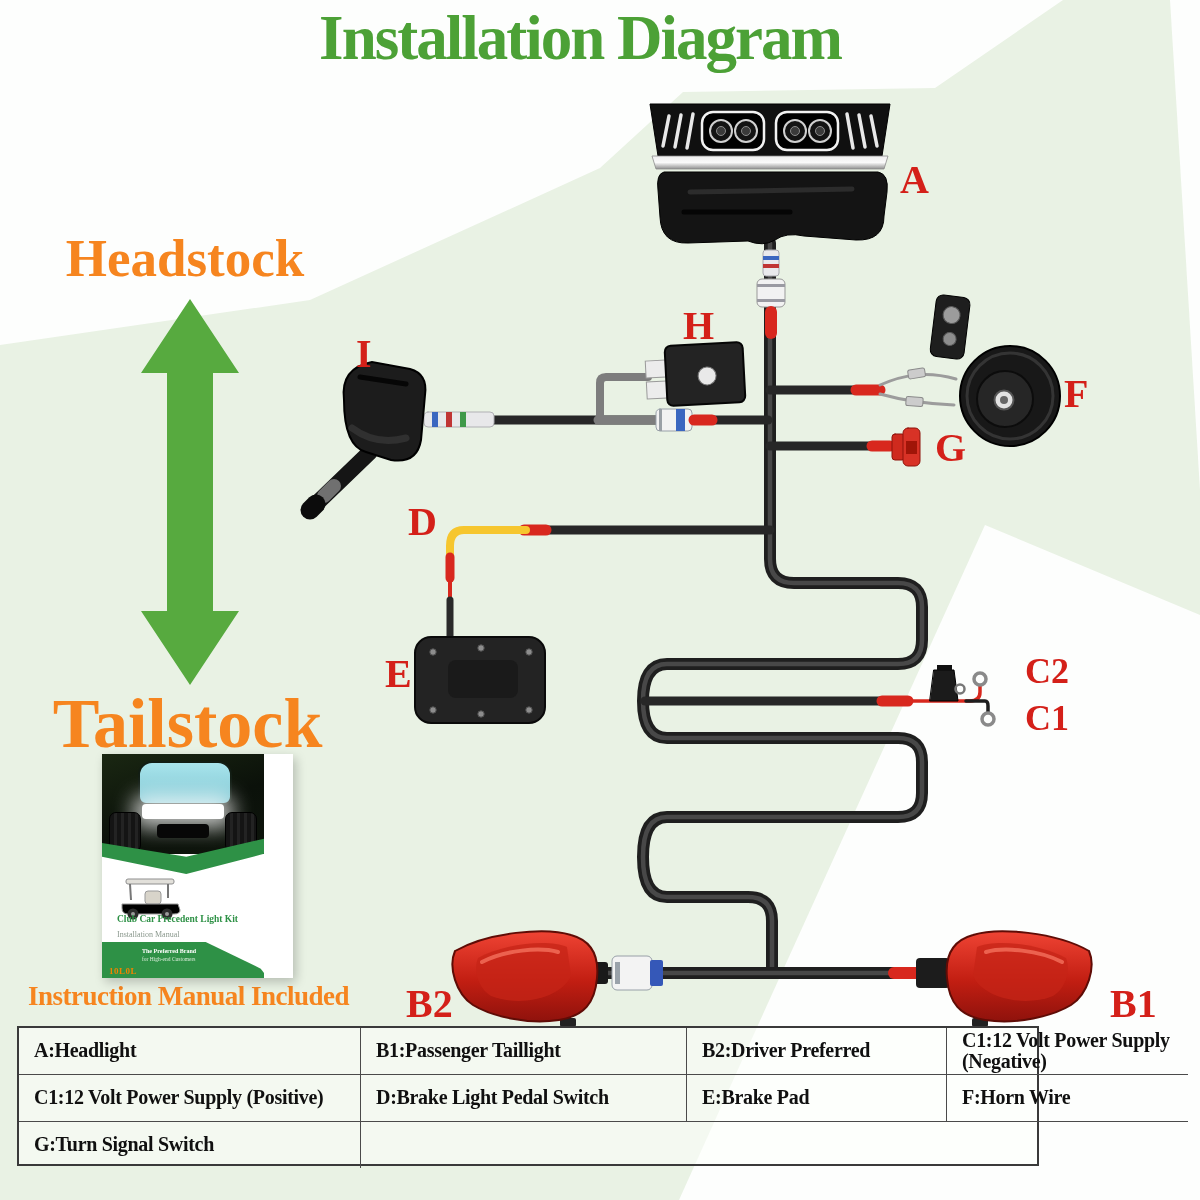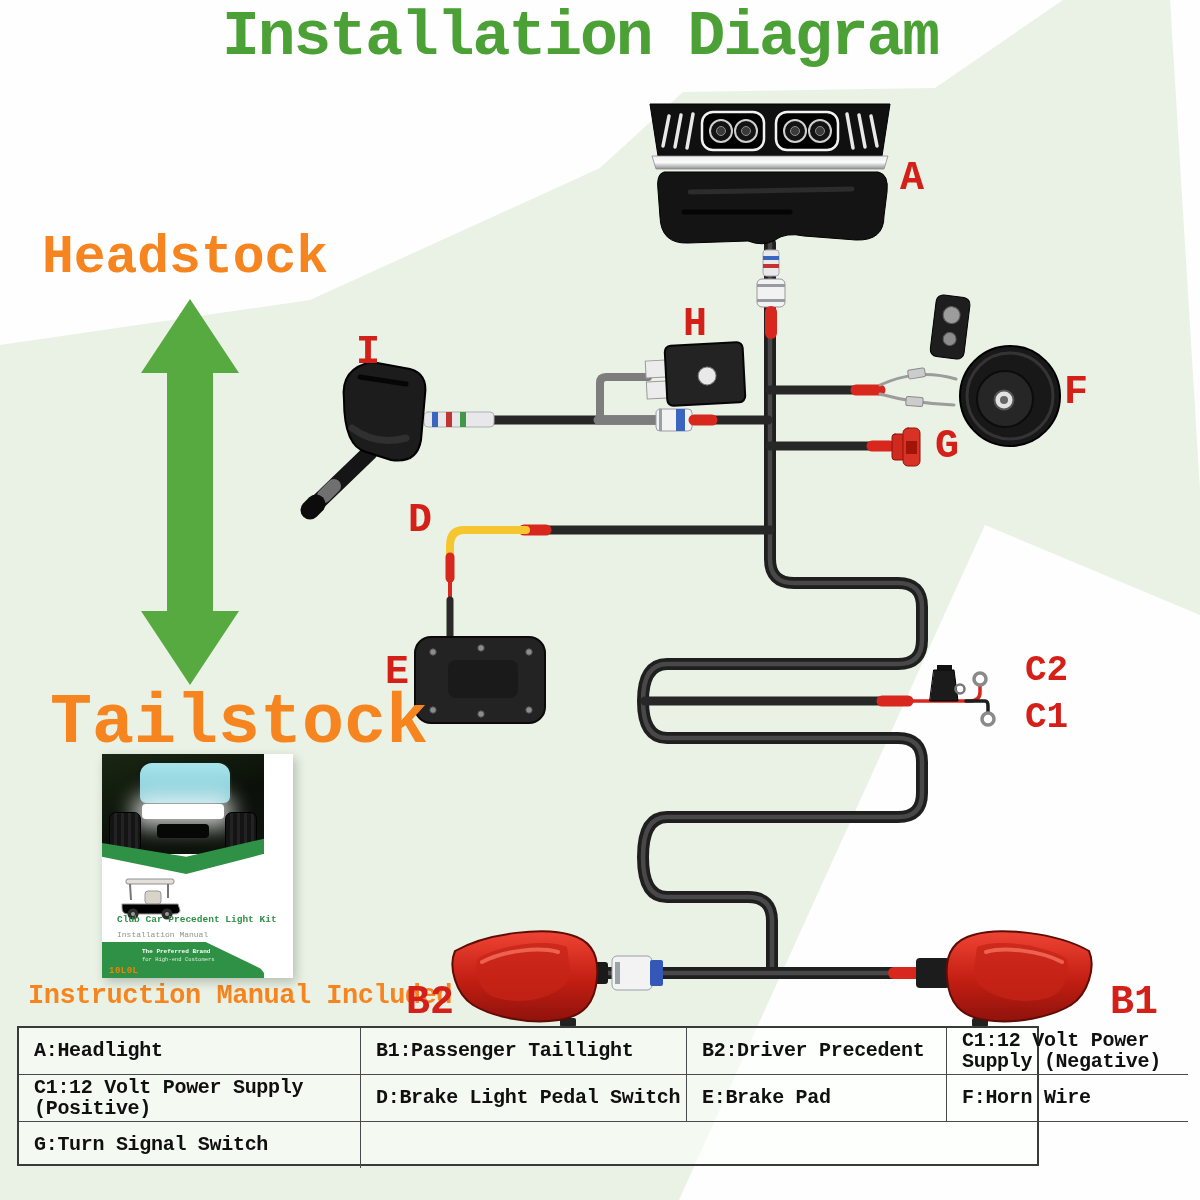--- a/index.html
+++ b/index.html
@@ -1,19 +1,19 @@
 <!DOCTYPE html>
 <html style="--title_green: #4ca136; --arrow_green: #57aa3f; --section_orange: #f6851f; --label_red: #d42019; --bg_green: #e9f2e4; --wire_black: #2a2a2a; --wire_red: #d8281e; --wire_yellow: #f6c62e; --manual_green: #2e9146;"><head>
 <meta charset="utf-8">
 <style>
   html,body{margin:0;padding:0;background:#fff;}
   #page{
     position:relative;width:1200px;height:1200px;overflow:hidden;
     background:var(--bg_green,#e9f2e4);
-    font-family:Liberation Mono, monospace;
+    font-family:Liberation Serif, serif;
   }
   .bgpoly{position:absolute;left:0;top:0;width:1200px;height:1200px;background:#fdfefd;}
   #bg-top{clip-path:polygon(0 0,1063px 0,935px 88px,683px 92px,600px 168px,310px 300px,0 345px);}
   #bg-tr{clip-path:polygon(1170px 0,1200px 0,1200px 490px);}
   #bg-right{clip-path:polygon(985px 525px,1200px 615px,1200px 1200px,679px 1200px,749px 1045px);}
   #wires{position:absolute;left:0;top:0;}
   .txt{position:absolute;font-weight:bold;white-space:nowrap;}
   #title{top:2px;left:0;width:1160px;text-align:center;font-size:63px;letter-spacing:-2px;color:var(--title_green,#4ca136);}
   #headstock{top:228px;left:25px;width:320px;text-align:center;font-size:53px;color:var(--section_orange,#f6851f);}
   #tailstock{top:684px;left:50px;width:275px;text-align:center;font-size:70px;color:var(--section_orange,#f6851f);}
@@ -280,21 +280,21 @@
     <div id="mc-banner">
       <div id="mc-logo">10L0L</div>
       <div id="mc-tag1">The Preferred Brand</div>
       <div id="mc-tag2">for High-end Customers</div>
     </div>
   </div>
 
   <div id="legend">
     <div class="cell">A:Headlight</div>
     <div class="cell">B1:Passenger Taillight</div>
-    <div class="cell">B2:Driver Precedent</div>
+    <div class="cell">B2:Driver Preferred</div>
     <div class="cell lastcol">C1:12 Volt Power Supply (Negative)</div>
     <div class="cell">C1:12 Volt Power Supply (Positive)</div>
     <div class="cell">D:Brake Light Pedal Switch</div>
     <div class="cell">E:Brake Pad</div>
     <div class="cell lastcol">F:Horn Wire</div>
     <div class="cell lastrow">G:Turn Signal Switch</div>
     <div class="cell lastcol lastrow"></div>
   </div>
 
 </div>

